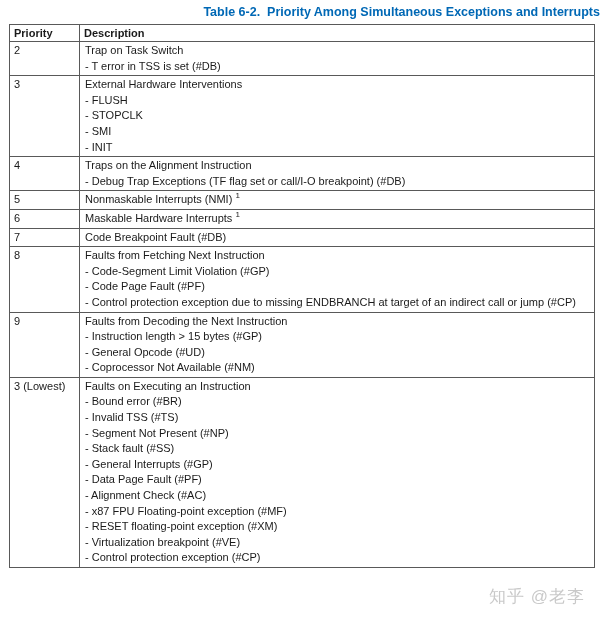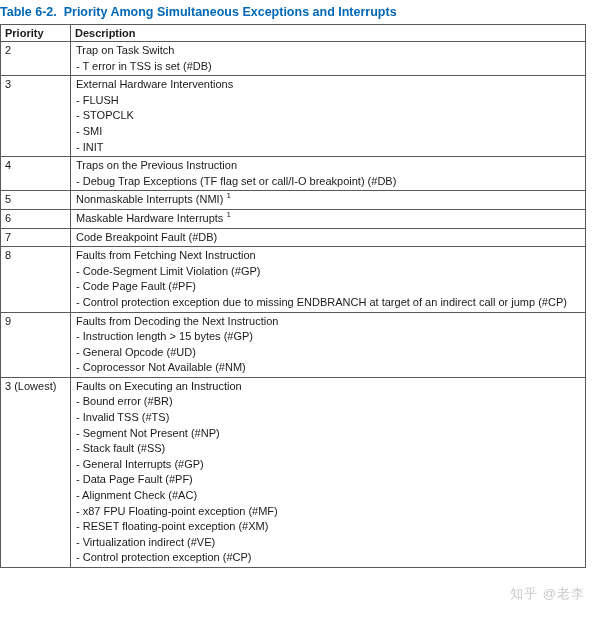--- a/index.html
+++ b/index.html
@@ -10,32 +10,32 @@
   body {
     width: 600px;
     height: 627px;
     position: relative;
     overflow: hidden;
     font-family: "Liberation Sans", sans-serif;
     color: var(--text-color, #1a1a1a);
   }
   .page-title {
     margin: 5px 0 4px 0;
-    text-align: left;
+    text-align: right;
     font-size: 12.5px;
     line-height: 15px;
     font-weight: bold;
     color: var(--title-color, #0068b5);
     white-space: pre;
   }
   table.priority-table {
     border-collapse: collapse;
     table-layout: fixed;
     width: 586px;
-    margin-left: 0;
+    margin-left: 9px;
   }
   .priority-table th,
   .priority-table td {
     border: 1px solid var(--border-color, #595959);
     text-align: left;
     vertical-align: top;
     font-size: 11px;
   }
   .priority-table th {
     font-weight: bold;
@@ -56,21 +56,21 @@
   }
   sup.footnote {
     font-size: 8px;
     line-height: 0;
     vertical-align: super;
   }
   .watermark {
     position: absolute;
     top: 585px;
     right: 15px;
-    font-size: 13px;
+    font-size: 17px;
     letter-spacing: 1px;
     color: var(--watermark-color, #c9c9c9);
     text-shadow: 0 1px 0 rgba(255,255,255,0.85);
   }
 </style>
 </head>
 <body>
 
 <div class="page-title">Table 6-2.  Priority Among Simultaneous Exceptions and Interrupts</div>
 
@@ -99,21 +99,21 @@
           <div class="desc-line">External Hardware Interventions</div>
           <div class="desc-line">- FLUSH</div>
           <div class="desc-line">- STOPCLK</div>
           <div class="desc-line">- SMI</div>
           <div class="desc-line">- INIT</div>
         </td>
       </tr>
       <tr>
         <td class="col-priority">4</td>
         <td class="col-desc">
-          <div class="desc-line">Traps on the Previous Instruction</div>
+          <div class="desc-line">Traps on the Alignment Instruction</div>
           <div class="desc-line">- Debug Trap Exceptions (TF flag set or call/I-O breakpoint) (#DB)</div>
         </td>
       </tr>
       <tr>
         <td class="col-priority">5</td>
         <td class="col-desc">
           <div class="desc-line">Nonmaskable Interrupts (NMI) <sup class="footnote">1</sup></div>
         </td>
       </tr>
       <tr>
@@ -152,20 +152,20 @@
           <div class="desc-line">Faults on Executing an Instruction</div>
           <div class="desc-line">- Bound error (#BR)</div>
           <div class="desc-line">- Invalid TSS (#TS)</div>
           <div class="desc-line">- Segment Not Present (#NP)</div>
           <div class="desc-line">- Stack fault (#SS)</div>
           <div class="desc-line">- General Interrupts (#GP)</div>
           <div class="desc-line">- Data Page Fault (#PF)</div>
           <div class="desc-line">- Alignment Check (#AC)</div>
           <div class="desc-line">- x87 FPU Floating-point exception (#MF)</div>
           <div class="desc-line">- RESET floating-point exception (#XM)</div>
-          <div class="desc-line">- Virtualization indirect (#VE)</div>
+          <div class="desc-line">- Virtualization breakpoint (#VE)</div>
           <div class="desc-line">- Control protection exception (#CP)</div>
         </td>
       </tr>
     </tbody>
 </table>
 
 <div class="watermark">知乎 @老李</div>
 
 </body></html>

